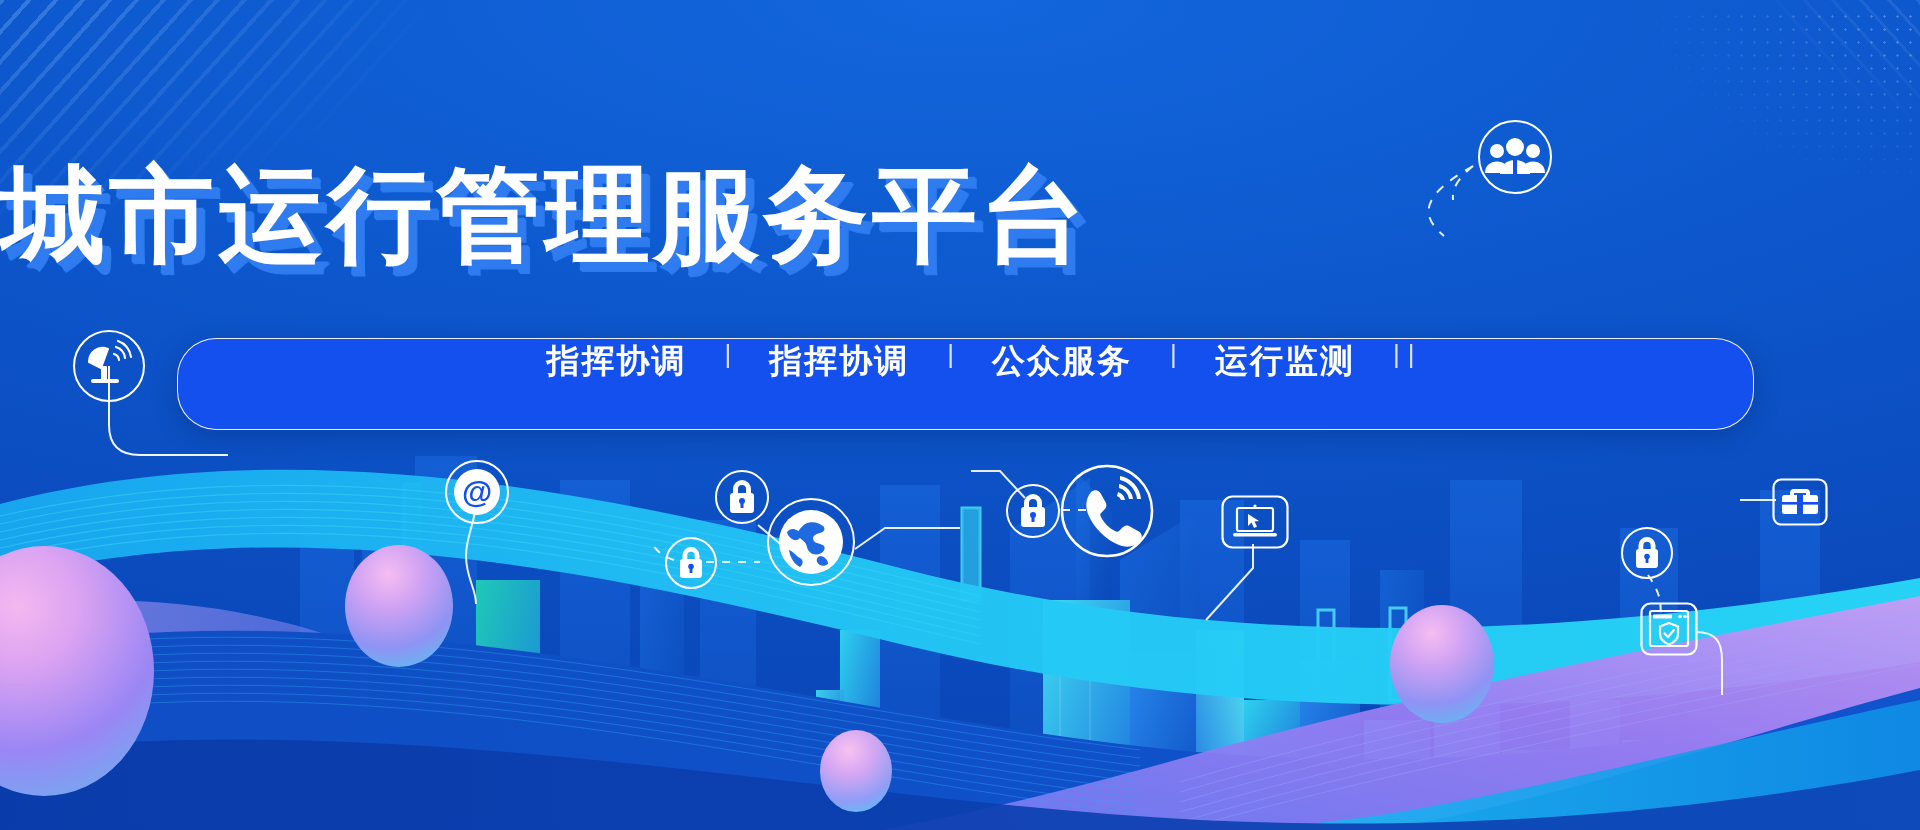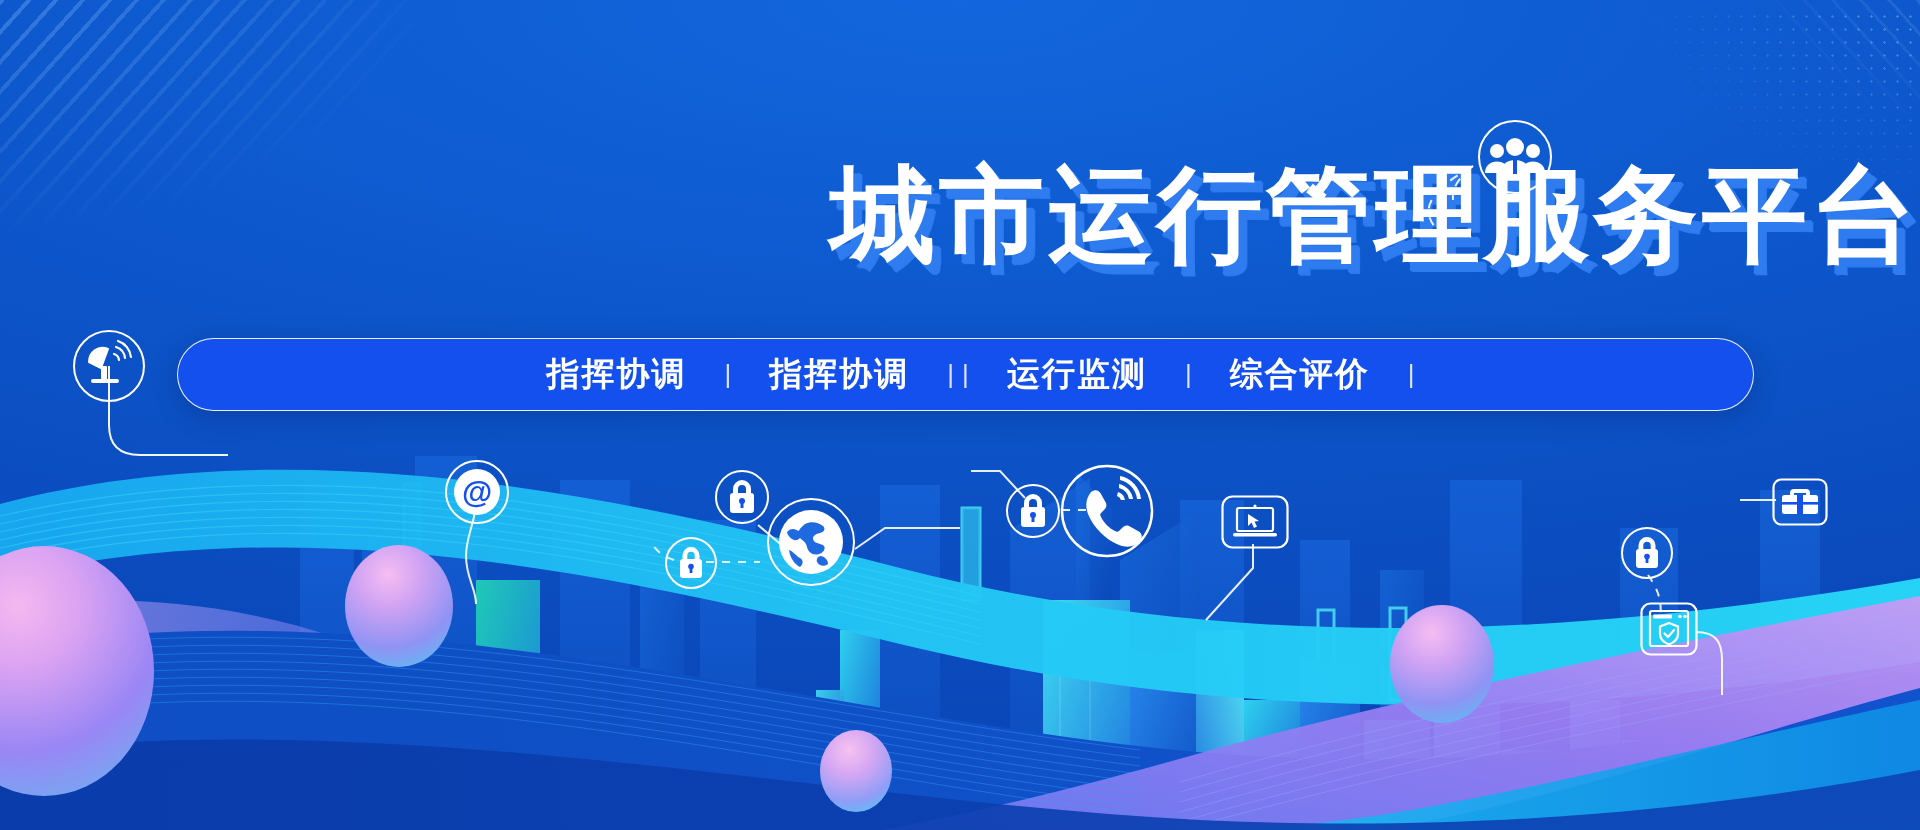--- a/index.html
+++ b/index.html
@@ -65,44 +65,44 @@
   .sphere.s2 { left:345px; top:545px; width:108px; height:122px;
     background:radial-gradient(circle at 40% 24%, #f6bdf2 0%, #cfa2f3 30%, #8f93f4 65%, #4ec9f2 100%); }
   .sphere.s3 { left:1390px; top:605px; width:104px; height:118px;
     background:radial-gradient(circle at 40% 24%, #f6bdf2 0%, #cfa2f3 30%, #8f93f4 65%, #4ec9f2 100%); }
   .sphere.s4 { left:820px; top:730px; width:72px; height:82px;
     background:radial-gradient(circle at 40% 25%, #f7c2f0 0%, #d5a7f3 32%, #8f9df6 68%, #43d0f4 100%); }
 
   
   .headline-wrap {
     position:absolute; left:0; top:160px; width:1920px;
-    text-align:right; z-index:20;text-decoration:underline;
+    text-align:left; z-index:20;text-decoration:underline;
   }
   .headline {
     display:inline-block;
     font-size:105px;
     line-height:1.05;
     font-weight:bold;
     color:#ffffff;
     letter-spacing:4px;
     text-shadow:
        7px 8px 0 #2f7cf0,
        8px 9px 0 #2f7cf0,
        9px 10px 0 #2d79ee;
     white-space:nowrap;
   }
 
   
   .nav-pill {
     position:absolute; left:177px; top:338px;
-    width:1577px; height:73px;
+    width:1577px; height:92px;
     background:#1450ed;
     border:1.5px solid rgba(255,255,255,0.92);
     border-radius:39px;
-    display:flex; align-items:center; justify-content:center;
+    display:flex; justify-content:center;
     z-index:25;
     box-shadow:0 6px 26px rgba(4,30,90,0.28);
   }
   .nav-item {
     color:#ffffff;
     font-size:33px;
     font-weight:bold;
     letter-spacing:2px;
     padding:0 34px;
     white-space:nowrap;
@@ -518,20 +518,20 @@
 
   <div class="headline-wrap">
     <h1 class="headline">城市运行管理服务平台</h1>
   </div>
 
   <nav class="nav-pill">
     <span class="nav-item">指挥协调</span>
     <span class="nav-sep">|</span>
     <span class="nav-item">指挥协调</span>
     <span class="nav-sep">|</span>
+    <span class="nav-item">公众服务</span>
     <span class="nav-sep">|</span>
     <span class="nav-item">运行监测</span>
     <span class="nav-sep">|</span>
-    <span class="nav-item">综合评价</span>
     <span class="nav-sep">|</span>
   </nav>
 
 </div>
 
 </body></html>

